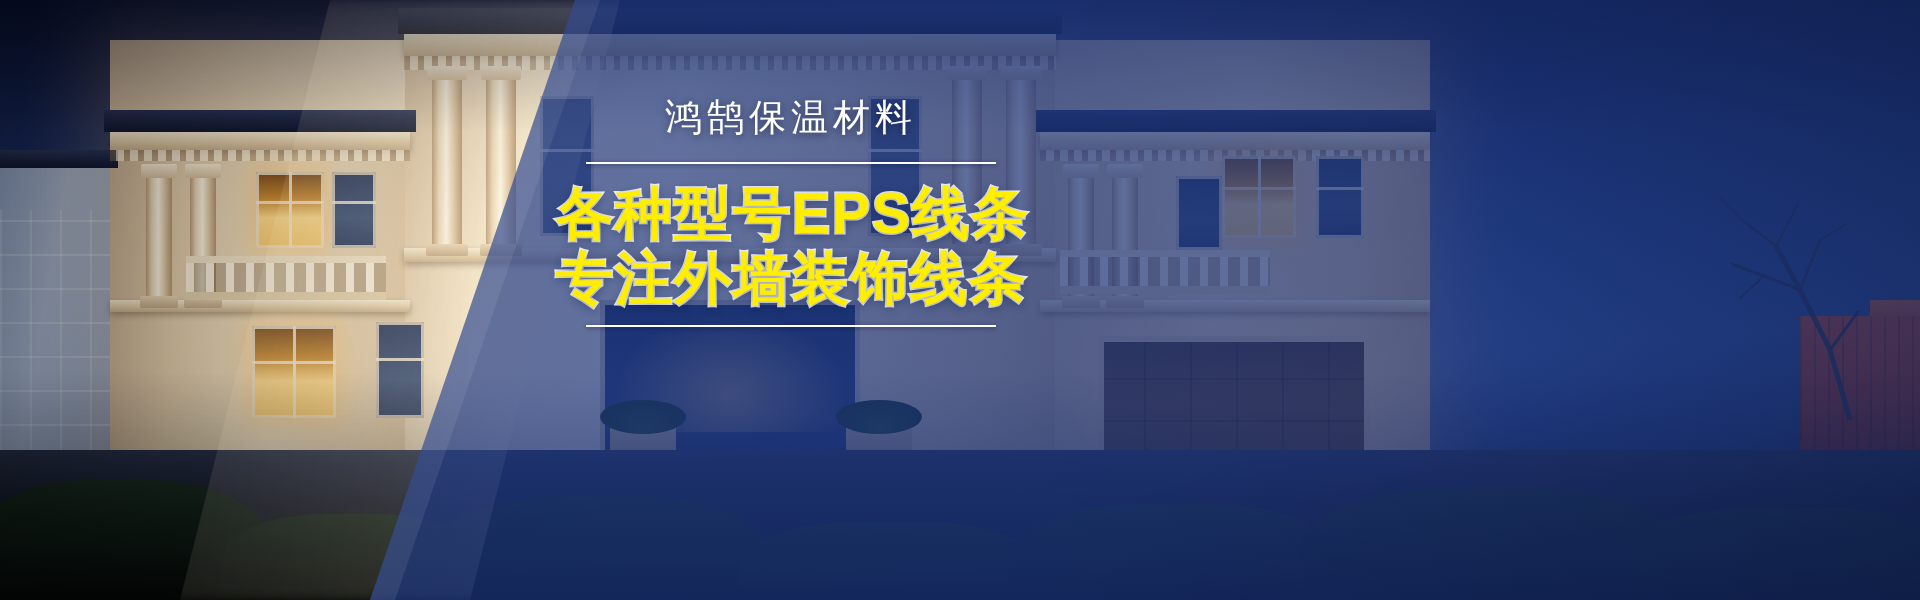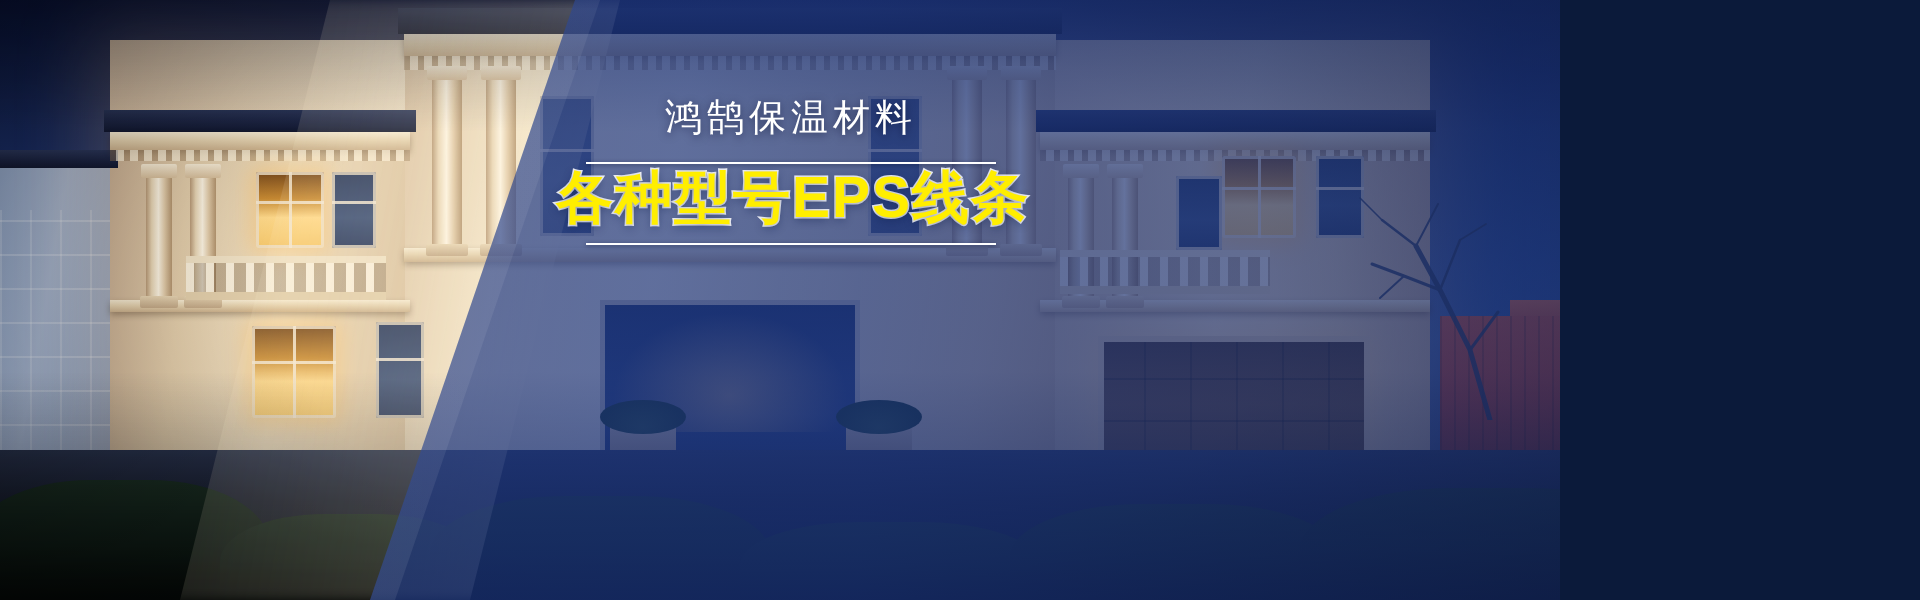--- a/index.html
+++ b/index.html
@@ -3,21 +3,21 @@
 <meta charset="utf-8">
 <title>Banner</title>
 <style>
   * { margin:0; padding:0; box-sizing:border-box; }
   html,body { width:1920px; height:600px; overflow:hidden; background:#0b1a3a; }
   body { font-family:"Liberation Sans","DejaVu Sans",sans-serif; }
 
   
   #banner {
     position:relative;
-    width:1560px; height:600px;
+    width:1920px; height:600px;
     overflow:hidden;
   }
 
   
   .sky {
     position:absolute; inset:0;
     background:
       radial-gradient(ellipse 900px 420px at 52% 46%, rgba(120,150,205,.55) 0%, rgba(60,95,170,.25) 45%, rgba(0,0,0,0) 72%),
       linear-gradient(176deg,
         #0a1640 0%,
@@ -256,21 +256,21 @@
     text-shadow:0 2px 8px rgba(0,10,40,.55);
     white-space:nowrap;
   }
   .rule {
     height:2px; background:#ffffff; margin:22px auto 0 auto; width:410px;
     box-shadow:0 1px 4px rgba(0,10,40,.5);
   }
   .rule.bottom { margin:14px auto 0 auto; }
 
   .headline {
-    margin-top:2px;
+    margin-top:18px;
     font-size:57px; font-weight:700; color:#ffee00;
     letter-spacing:2px; line-height:1.12;
     white-space:nowrap;
     -webkit-text-stroke:3px rgba(255,255,255,.92);
     paint-order:stroke fill;
     text-shadow:0 3px 10px rgba(10,25,70,.45);
   }
   .headline.l2 { margin-top:2px; }
 
   .tagline {
@@ -402,16 +402,17 @@
   <div class="vignette"></div>
 
   <div class="light-beam"></div>
   <div class="panel"></div>
   <div class="panel-edge"></div>
 
   <div class="textblock">
     <div class="sub-top">鸿鹄保温材料</div>
     <div class="rule"></div>
     <div class="headline l1">各种型号EPS线条</div>
+    <div class="headline l2">专注外墙装饰线条</div>
     <div class="rule bottom"></div>
   </div>
 
 </div>
 
 </body></html>

